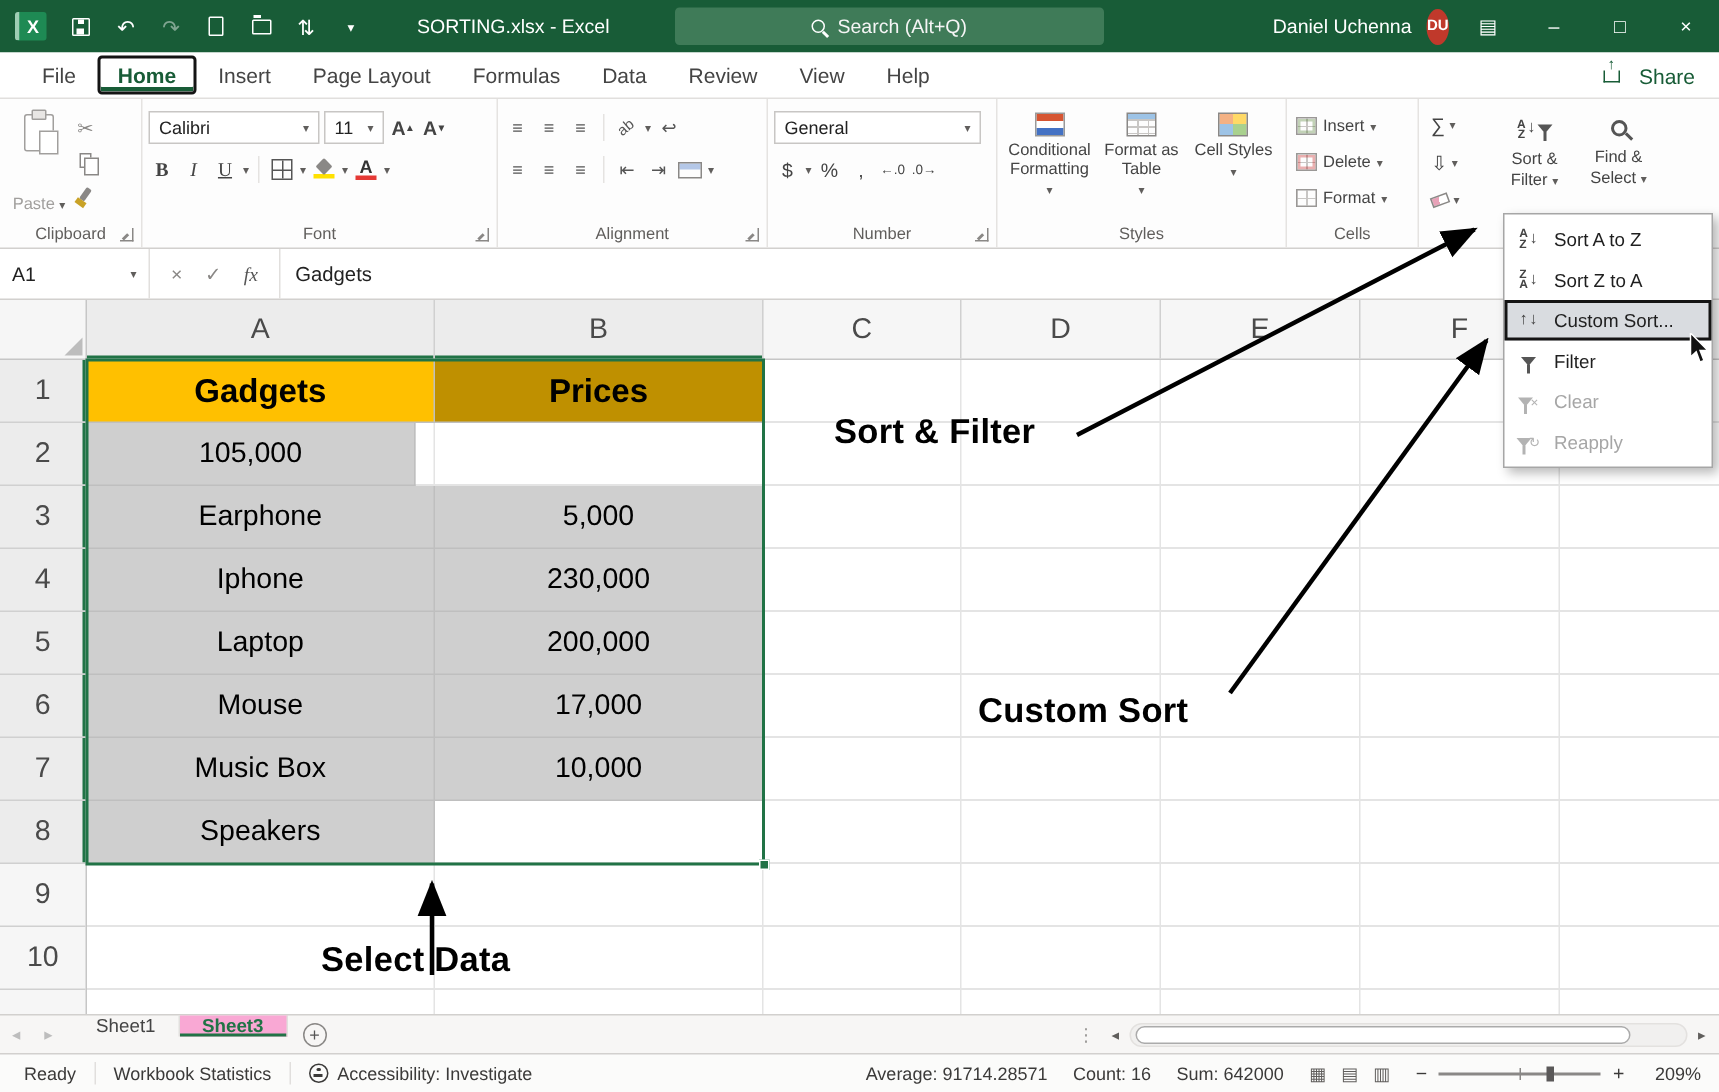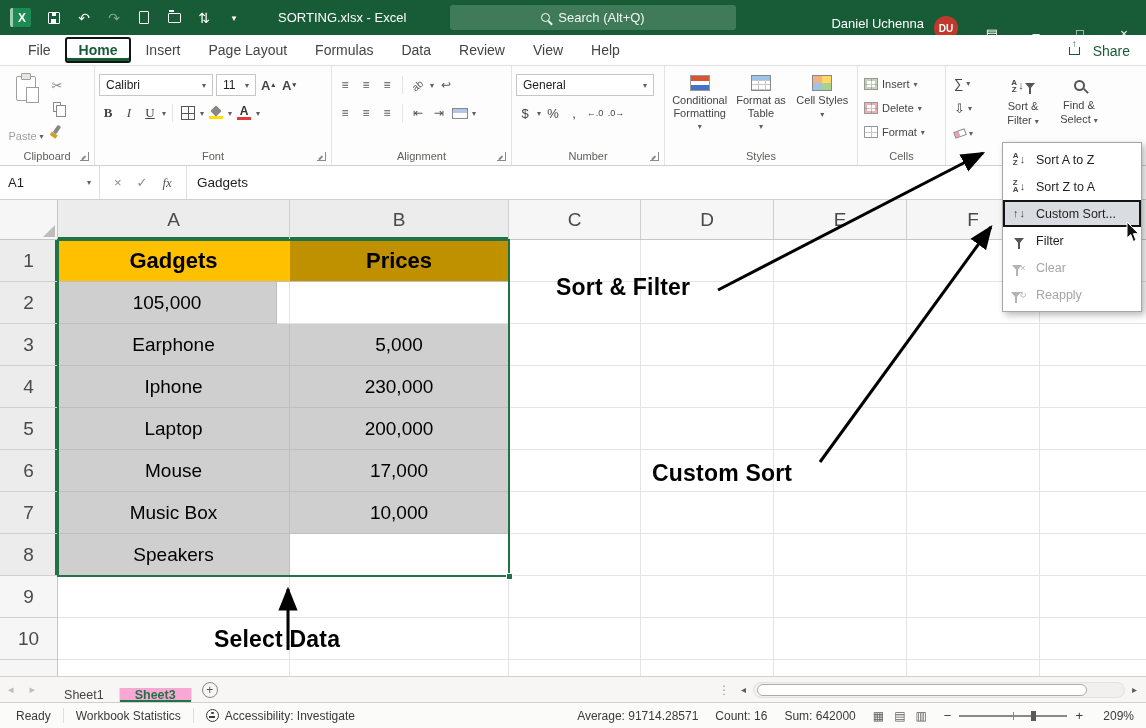--- a/index.html
+++ b/index.html
@@ -16,23 +16,23 @@
 .i-floppy{display:block;width:12px;height:12px;border:1.5px solid #fff;border-radius:1px;position:relative}
 .i-floppy::before{content:"";position:absolute;top:0;left:2.5px;width:4px;height:3px;background:#fff}
 .i-floppy::after{content:"";position:absolute;bottom:0;left:2px;width:5px;height:4px;background:#fff}
 .i-doc{display:block;width:10px;height:13px;border:1.5px solid #fff;border-radius:1px}
 .i-folder{display:block;width:13px;height:10px;border:1.5px solid #fff;border-radius:1px;position:relative}
 .i-folder::before{content:"";position:absolute;top:-3.5px;left:0;width:5px;height:2px;background:#fff}
 .doc-title{position:absolute;left:278px;top:0;height:35px;display:flex;align-items:center;font-size:13px;white-space:nowrap}
 .search-box{position:absolute;left:450px;top:5px;width:286px;height:25px;background:#3F7B58;border-radius:3px;display:flex;align-items:center;justify-content:center;gap:8px;font-size:13px;color:#F5F5F5}
 .search-ic{width:9px;height:9px;border:1.5px solid #fff;border-radius:50%;position:relative}
 .search-ic::after{content:"";position:absolute;width:5px;height:1.5px;background:#fff;transform:rotate(45deg);right:-4px;bottom:-2px}
-.tb-right{position:absolute;right:0;top:16px;height:35px;display:flex;align-items:flex-start}
+.tb-right{position:absolute;right:0;top:0;height:35px;display:flex;align-items:center}
 .user-name{font-size:13px;margin-right:10px;white-space:nowrap}
-.avatar{width:24px;height:24px;border-radius:50%;background:#C0392B;display:flex;align-items:center;justify-content:center;font-size:10px;font-weight:bold;margin-right:12px}
+.avatar{width:15px;height:24px;border-radius:50%;background:#C0392B;display:flex;align-items:center;justify-content:center;font-size:10px;font-weight:bold;margin-right:4px}
 .win-btn{width:44px;height:35px;display:flex;align-items:center;justify-content:center;font-size:13px}
 
 
 .tabs-row{position:absolute;top:35px;left:0;right:0;height:31px;background:#fff;border-bottom:1px solid #E1DFDD}
 .rtabs{display:flex;align-items:stretch;height:100%;padding-left:14px;font-size:14px;color:#444}
 .rtab{padding:0 14px;display:flex;align-items:center;white-space:nowrap}
 .rtab-active{color:#185C37;font-weight:bold;border:2px solid #141414;border-radius:3px;margin:2px 0;box-shadow:inset 0 -3px 0 #185C37;padding:0 12px}
 .share-btn{position:absolute;right:16px;top:0;height:31px;display:flex;align-items:center;gap:13px;color:#185C37;font-size:14px}
 .i-share{position:relative;width:11px;height:8px;border:1.5px solid #185C37;border-top:none;display:inline-block}
 .i-share::after{content:"↑";position:absolute;left:2px;top:-9px;font-size:10px;color:#185C37}
@@ -162,21 +162,21 @@
 .mi-ic .srt i{font-style:normal;font-size:8px;font-weight:bold;color:#444}
 .mi-ic .ar{font-size:11px;color:#444;line-height:1}
 .fnl-dim{border-top-color:#B3B3B3}
 .fnl-dim::after{background:#B3B3B3}
 .mx,.mr{font-size:9px;color:#B3B3B3;margin-left:-3px}
 .cursor{position:absolute;left:1126px;top:222px;z-index:12}
 
 
 .sheetbar{position:absolute;left:0;right:0;top:676px;height:26px;background:#F7F6F5;border-top:1px solid #D2D0CE;display:flex;align-items:stretch;font-size:12.5px;color:#444}
 .tab-nav-arrow{display:flex;align-items:center;padding:0 8px;color:#BDBDBD;font-size:11px}
-.sheet-tabs{display:flex;align-items:flex-end;margin-left:6px}
+.sheet-tabs{display:flex;align-items:flex-start;margin-left:6px}
 .sheet-tab{display:flex;align-items:center;padding:0 15px;border-right:1px solid #E1DFDD;color:#444}
 .sheet-tab.active{background:#f9a8d4;color:#217346;font-weight:bold;box-shadow:inset 0 -2px 0 #217346}
 .add-sheet{display:flex;align-items:center;padding:0 10px}
 .add-sheet .plus{width:16px;height:16px;border:1px solid #8A8886;border-radius:50%;display:flex;align-items:center;justify-content:center;font-size:12px;color:#555}
 .hscroll{margin-left:auto;display:flex;align-items:center;gap:4px;padding-right:6px}
 .vgrip{color:#9A9896;font-size:12px;padding:0 4px}
 .sarr{color:#605E5C;font-size:10px;padding:0 3px}
 .strack{position:relative;width:372px;height:16px;background:#F1F0EF;border:1px solid #E3E1DF;border-radius:8px}
 .sthumb{position:absolute;left:3px;top:1px;bottom:1px;width:330px;background:#fff;border:1px solid #ABABAB;border-radius:7px}
 

